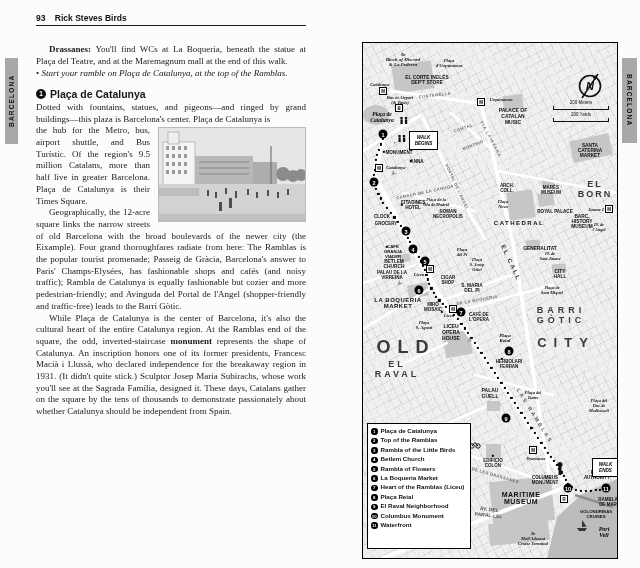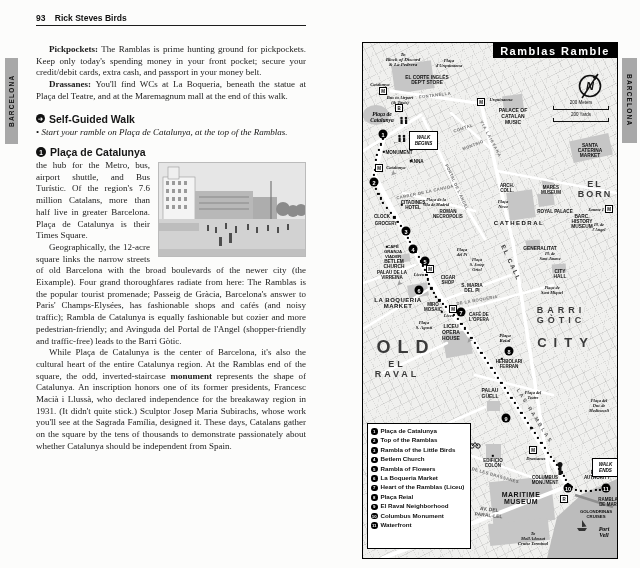--- a/index.html
+++ b/index.html
@@ -91,34 +91,30 @@
 
   <div class="page-left">
     <div class="hdr hdr-l">
       <span class="pgnum" style="margin-left:0;">93</span>
       <span>Rick Steves Birds</span>
     </div>
     <div class="rule rule-l"></div>
 
     <div class="content">
       <div>
-          <p class="bp ind"><span class="b">Pickpockets: </span><span>The Ramblas is prime hunting ground for pickpockets. Keep only today's spending money in your front pocket; secure your credit/debit cards, extra cash, and passport in your money belt.</span></p>
           <p class="bp ind"><span class="b">Drassanes: </span><span>You'll find WCs at La Boqueria, beneath the statue at Plaça del Teatre, and at the Maremagnum mall at the end of this walk.</span></p>
         </div>
 
-      <div class="walk-hd">
-        <span class="walk-ic">➜</span>
-        <span>Self-Guided Walk</span>
-      </div>
       <p class="walk-intro"><span class="blt">•</span> <i>Start your ramble on Plaça de Catalunya, at the top of the Ramblas.</i></p>
 
       <div class="sec-hd">
         <span class="numcirc">1</span>
         <span>Plaça de Catalunya</span>
       </div>
+      <p class="bp">Dotted with fountains, statues, and pigeons—and ringed by grand buildings—this plaza is Barcelona's center. Plaça de Catalunya is</p>
 
       <div class="wrapblk">
         <div class="photo">
           <svg width="146" height="93" viewBox="0 0 146 93" xmlns="http://www.w3.org/2000/svg">
             <rect width="146" height="93" fill="#dcdcdc"></rect>
             <rect y="0" width="146" height="56" fill="#e6e6e6"></rect>
             <rect x="4" y="14" width="32" height="44" fill="#f4f4f4" stroke="#999" stroke-width="0.6"></rect>
             <rect x="9" y="4" width="11" height="12" fill="#efefef" stroke="#999" stroke-width="0.6"></rect>
             <g fill="#9a9a9a">
               <rect x="7" y="18" width="3" height="4"></rect>
@@ -159,21 +155,21 @@
               <rect x="108" y="62" width="2" height="6"></rect>
                 <rect x="118" y="64" width="2" height="6"></rect>
                 <rect x="128" y="61" width="2" height="6"></rect>
               <rect x="70" y="70" width="3" height="10"></rect>
                 <rect x="60" y="74" width="3" height="9"></rect>
             </g>
             <rect x="0" y="86" width="146" height="7" fill="#c0c0c0"></rect>
           </svg>
         </div>
         <div>
-            <p class="bp "><span>the hub for the Metro, bus, airport shuttle, and Bus Turístic. Of the region's 7.6 million Catalans, more than half live in greater Barcelona. Plaça de Catalunya is their Times Square.</span></p>
+            <p class="bp "><span>the hub for the Metro, bus, airport shuttle, and Bus Turístic. Of the region's 9.5 million Catalans, more than half live in greater Barcelona. Plaça de Catalunya is their Times Square.</span></p>
             <p class="bp ind"><span>Geographically, the 12-acre square links the narrow streets of old Barcelona with the broad boulevards of the newer city (the Eixample). Four grand thoroughfares radiate from here: The Ramblas is the popular tourist promenade; Passeig de Gràcia, Barcelona's answer to Paris' Champs-Elysées, has fashionable shops and cafés (and noisy traffic); Rambla de Catalunya is equally fashionable but cozier and more pedestrian-friendly; and Avinguda del Portal de l'Angel (shopper-friendly and traffic-free) leads to the Barri Gòtic.</span></p>
             <p class="bp ind"><span>While Plaça de Catalunya is the center of Barcelona, it's also the cultural heart of the entire Catalunya region. At the Ramblas end of the square, the odd, inverted-staircase </span><span class="b">monument</span><span> represents the shape of Catalunya. An inscription honors one of its former presidents, Francesc Macià i Llussà, who declared independence for the breakaway region in 1931. (It didn't quite stick.) Sculptor Josep Maria Subirachs, whose work you'll see at the Sagrada Família, designed it. These days, Catalans gather on the square by the tens of thousands to demonstrate passionately about whether Catalunya should be independent from Spain.</span></p>
           </div>
       </div>
     </div>
   </div>
 
   <div class="page-right">
 
     <div class="map">
@@ -199,21 +195,20 @@
             <path d="M112,332 L190,352" stroke-width="2.5"></path>
             <path d="M84,300 L20,330" stroke-width="2.5"></path>
           </g>
         </svg>
 
         <svg class="mwater" width="254" height="515">
           <polygon points="254,436 218,452 194,474 184,515 254,515" fill="#bcbcbc"></polygon>
           <line x1="212" y1="452" x2="250" y2="464" stroke="#8f8f8f" stroke-width="2.5"></line>
         </svg>
 
-        <div class="mtitle">Ramblas Ramble</div>
 
         <svg class="compass" width="32" height="34" viewBox="0 0 32 34">
           <circle cx="16" cy="17" r="10.5" fill="none" stroke="#111" stroke-width="1.6"></circle>
           <line x1="24" y1="5" x2="8" y2="29" stroke="#111" stroke-width="1.5"></line>
           <polygon points="24,5 18.5,8.5 21.5,11 " fill="#111"></polygon>
           <text x="16" y="21" text-anchor="middle" font-family="Liberation Sans, sans-serif" font-size="11" font-weight="bold" font-style="italic" fill="#111">N</text>
         </svg>
 
         <div class="scale">
           <div class="sc-lab">200 Meters</div>

